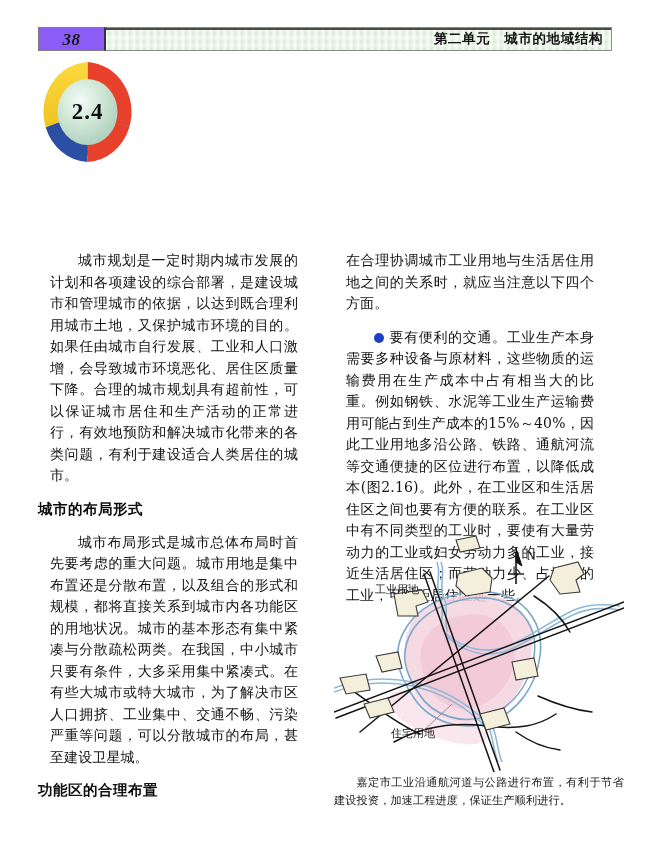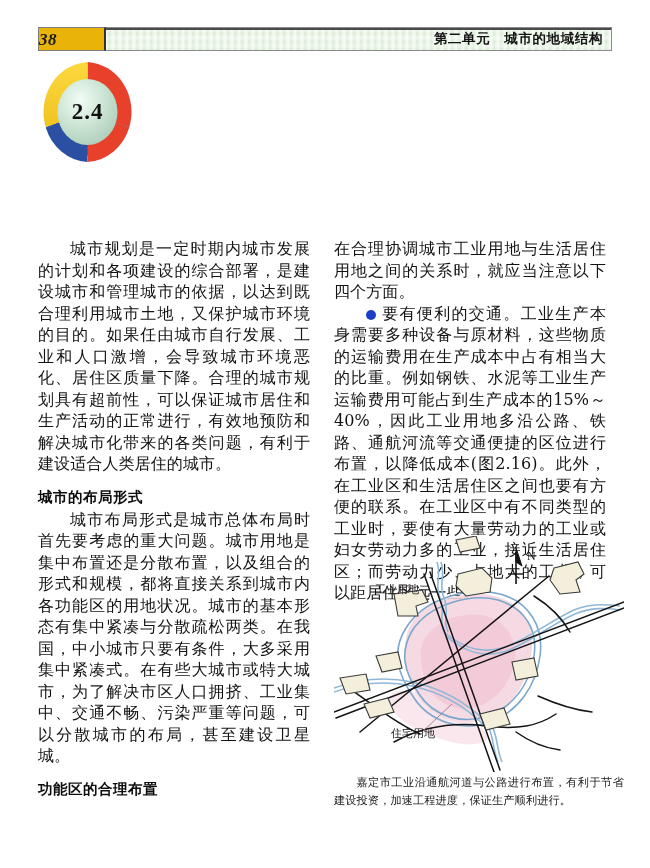--- a/index.html
+++ b/index.html
@@ -28,24 +28,24 @@
     top: 27px;
     width: 574px;
     height: 24px;
     display: flex;
     align-items: stretch;
   }
   .page-num-box {
     width: 68px;
     border: 1px solid #7d7d7d;
     border-right: 2px solid #333;
-    background: #eab308;
+    background: #8b5cf6;
     display: flex;
     align-items: center;
-    justify-content: flex-start;
+    justify-content: center;
     box-sizing: border-box;
   }
   .page-num {
     font-style: italic;
     font-weight: bold;
     font-size: 17px;
     color: #1a1a1a;
     letter-spacing: 0.5px;
     line-height: 1;
   }
@@ -126,27 +126,27 @@
   .col {
     position: absolute;
     top: 238px;
     width: 272px;
   }
   .col-left  { left: 38px;  }
   .col-right { left: 334px; }
 
   .body-text {
     font-family: "DejaVu Serif", "Liberation Serif", serif;
-    font-size: 16px;
+    font-size: 14px;
     line-height: 21.5px;
     color: #131313;
     text-align: justify;
     text-justify: inter-character;
     letter-spacing: 0.1px;
-    margin: 0;
+    margin: 12px;
   }
   .indent { text-indent: 2em; }
 
   h3.sub {
     font-family: "DejaVu Sans", "Liberation Sans", sans-serif;
     font-weight: bold;
     font-size: 14.5px;
     color: #0d0d0d;
     margin: 12px 0 1px 0;
     letter-spacing: 0.5px;

